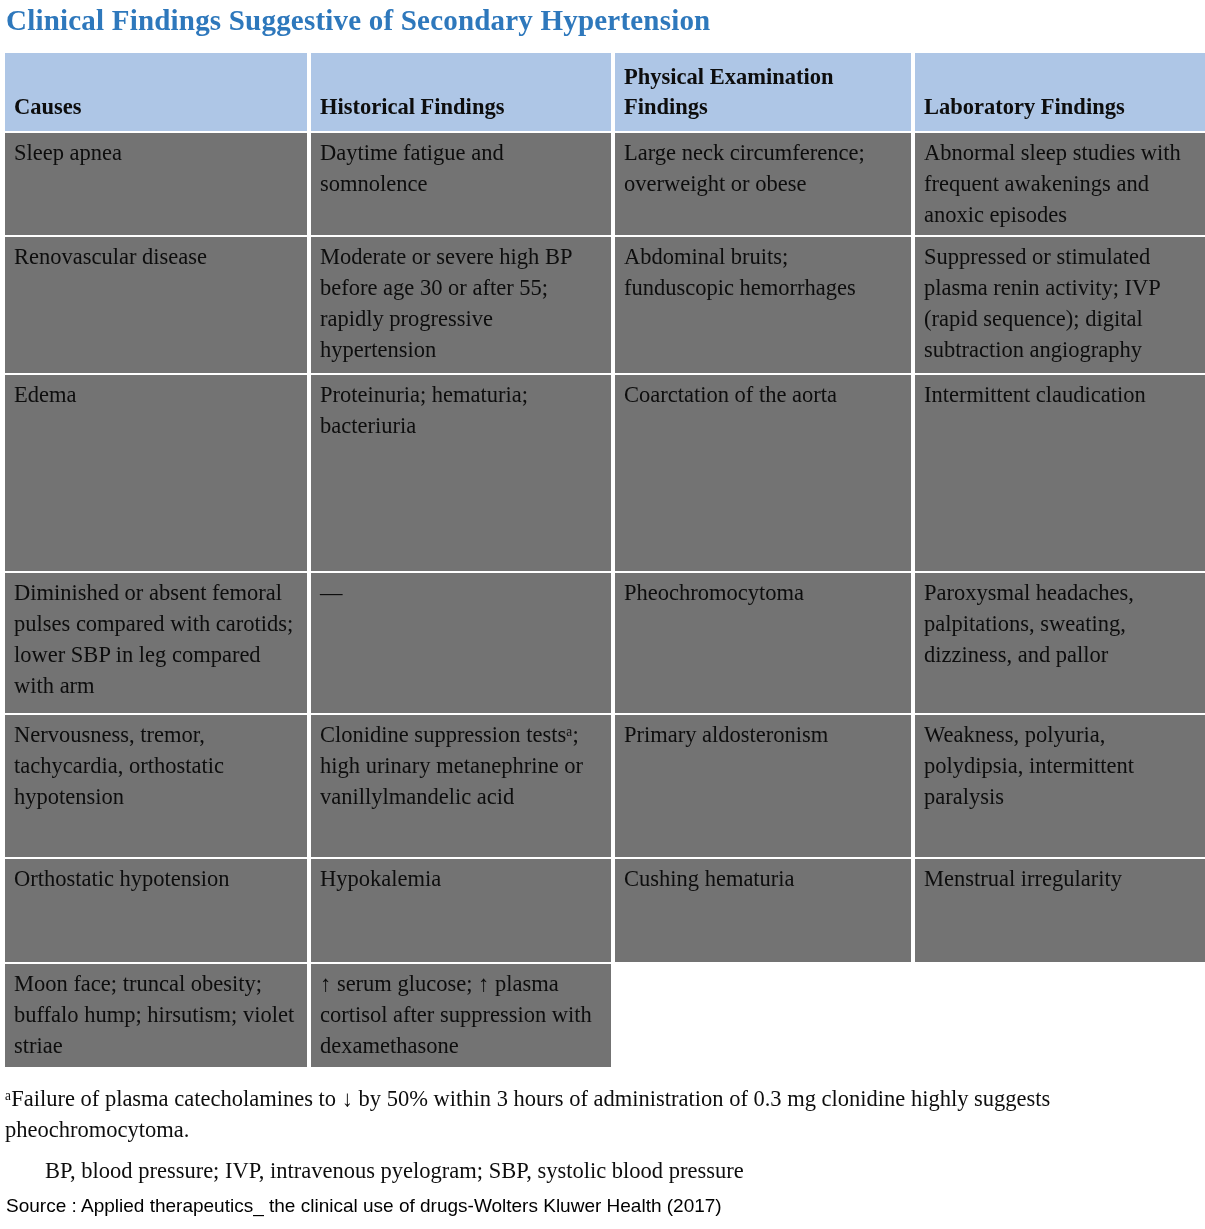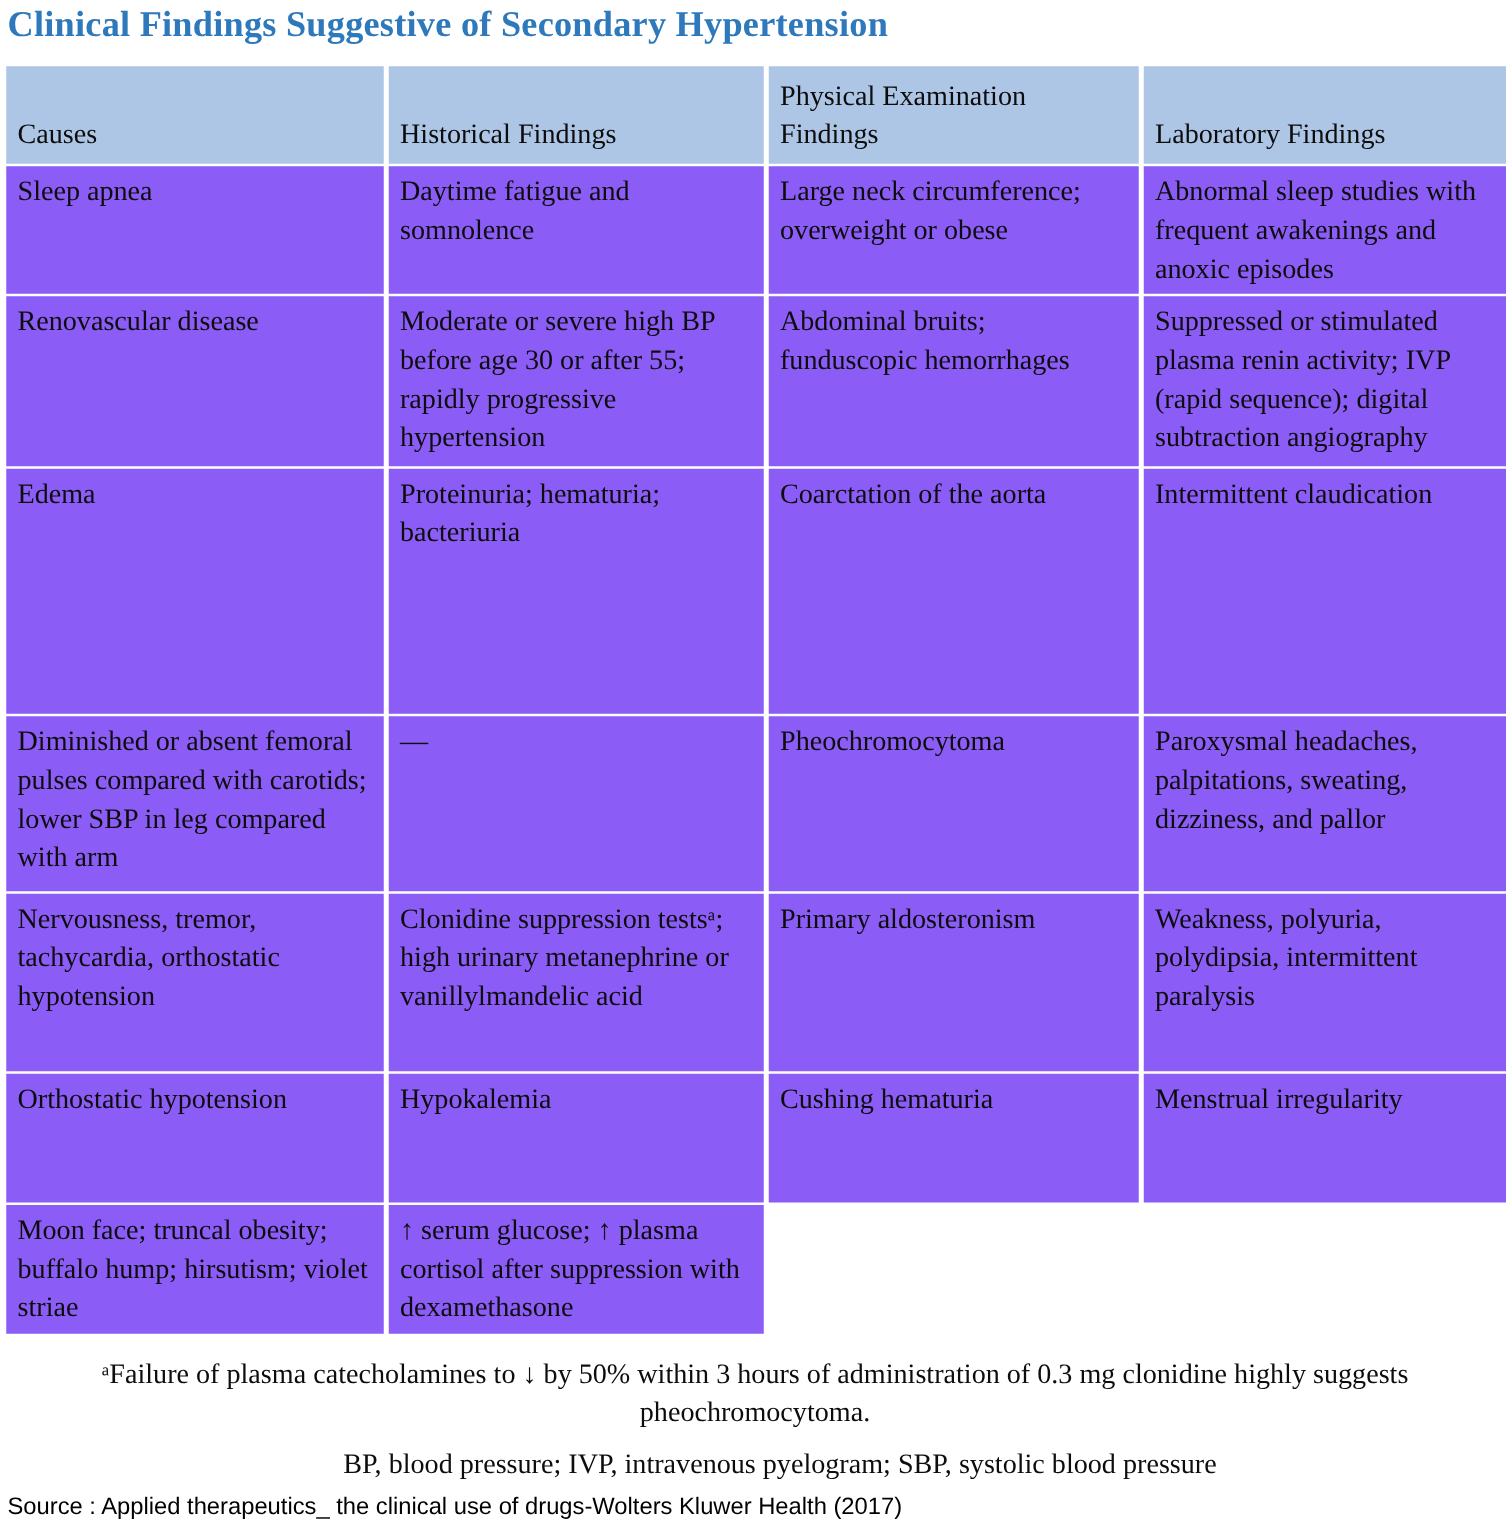--- a/index.html
+++ b/index.html
@@ -31,34 +31,33 @@
     grid-template-columns: 302px 300px 296px 294px;
     grid-template-rows: 78px 102px 136px 196px 140px 142px 103px 103px;
     gap: 2px 4px;
     background: #ffffff;
   }
   .cell {
     box-sizing: border-box;
     padding: 4px 10px 6px 9px;
     font-size: 22.5px;
     line-height: 31px;
-    background: #8b5cf6;
+    background: #737373;
   }
   .cell.th {
     background: #aec6e6;
-    font-weight: normal;
+    font-weight: bold;
     display: flex;
     align-items: flex-end;
     padding-bottom: 9px;
     line-height: 30px;
   }
   .footnotes {
     margin: 16px 0 0 5px;
     width: 1198px;
-    text-align: center;
   }
   .fn {
     font-size: 22.5px;
     line-height: 31px;
     margin: 0 0 6px 0;
   }
   .fn.abbrev {
     margin-top: 10px;
     margin-left: 40px;
   }

